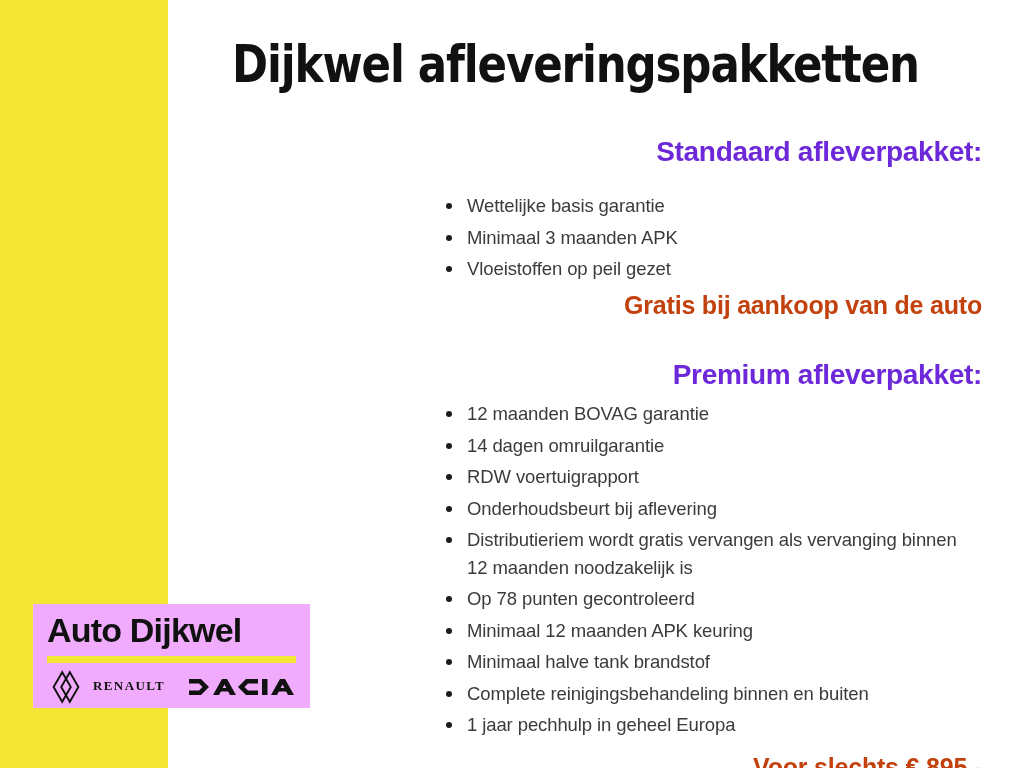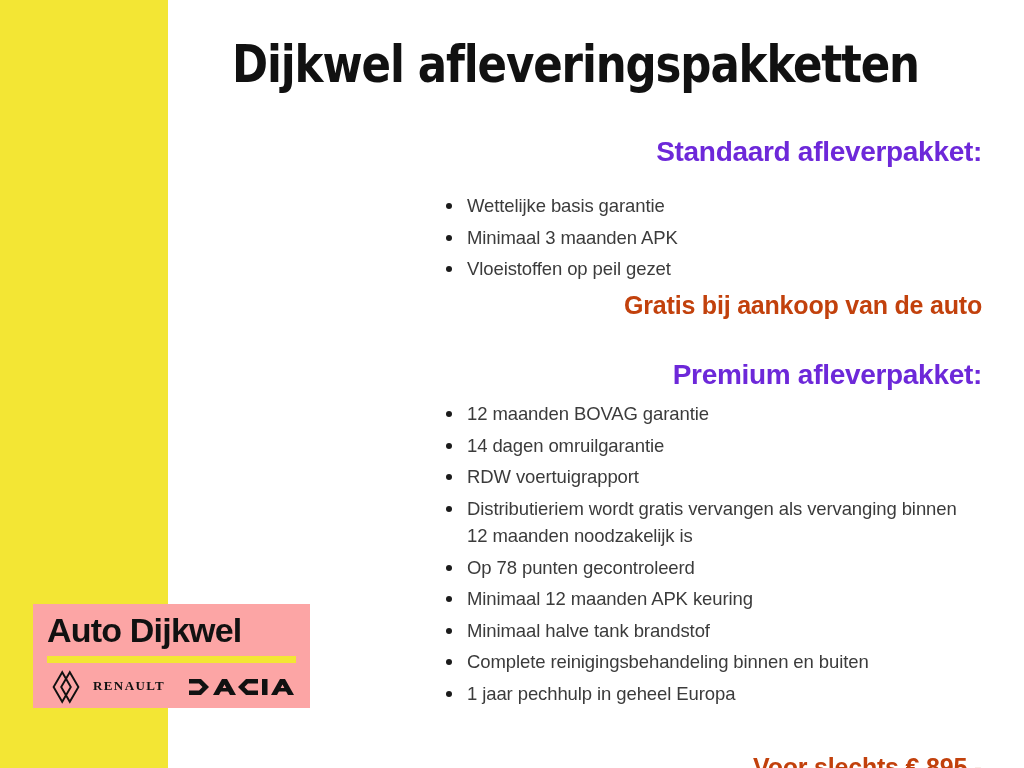--- a/index.html
+++ b/index.html
@@ -125,21 +125,21 @@
     display: block;
   }
 
   
   .logo-box {
     position: absolute;
     left: 33px;
     top: 604px;
     width: 277px;
     height: 104px;
-    background: #fca5a5;
+    background: #f0abfc;
     box-sizing: border-box;
     padding: 0;
   }
   .logo-name {
     position: absolute;
     left: 14px;
     top: 6px;
     font-family: "Liberation Sans", sans-serif;
     font-weight: 700;
     font-size: 34px;
@@ -205,20 +205,21 @@
     </ul>
 
     <div class="accent accent-free">Gratis bij aankoop van de auto</div>
 
     <div class="heading heading-premium">Premium afleverpakket:</div>
 
     <ul class="bullets premium">
       <li><span>12 maanden BOVAG garantie</span></li>
       <li><span>14 dagen omruilgarantie</span></li>
       <li><span>RDW voertuigrapport</span></li>
+      <li><span>Onderhoudsbeurt bij aflevering</span></li>
       <li><span>Distributieriem wordt gratis vervangen als vervanging binnen 12 maanden noodzakelijk is</span></li>
       <li><span>Op 78 punten gecontroleerd</span></li>
       <li><span>Minimaal 12 maanden APK keuring</span></li>
       <li><span>Minimaal halve tank brandstof</span></li>
       <li>
         <span>Complete reinigingsbehandeling binnen en buiten</span>
       </li>
       <li><span>1 jaar pechhulp in geheel Europa</span></li>
     </ul>
 

